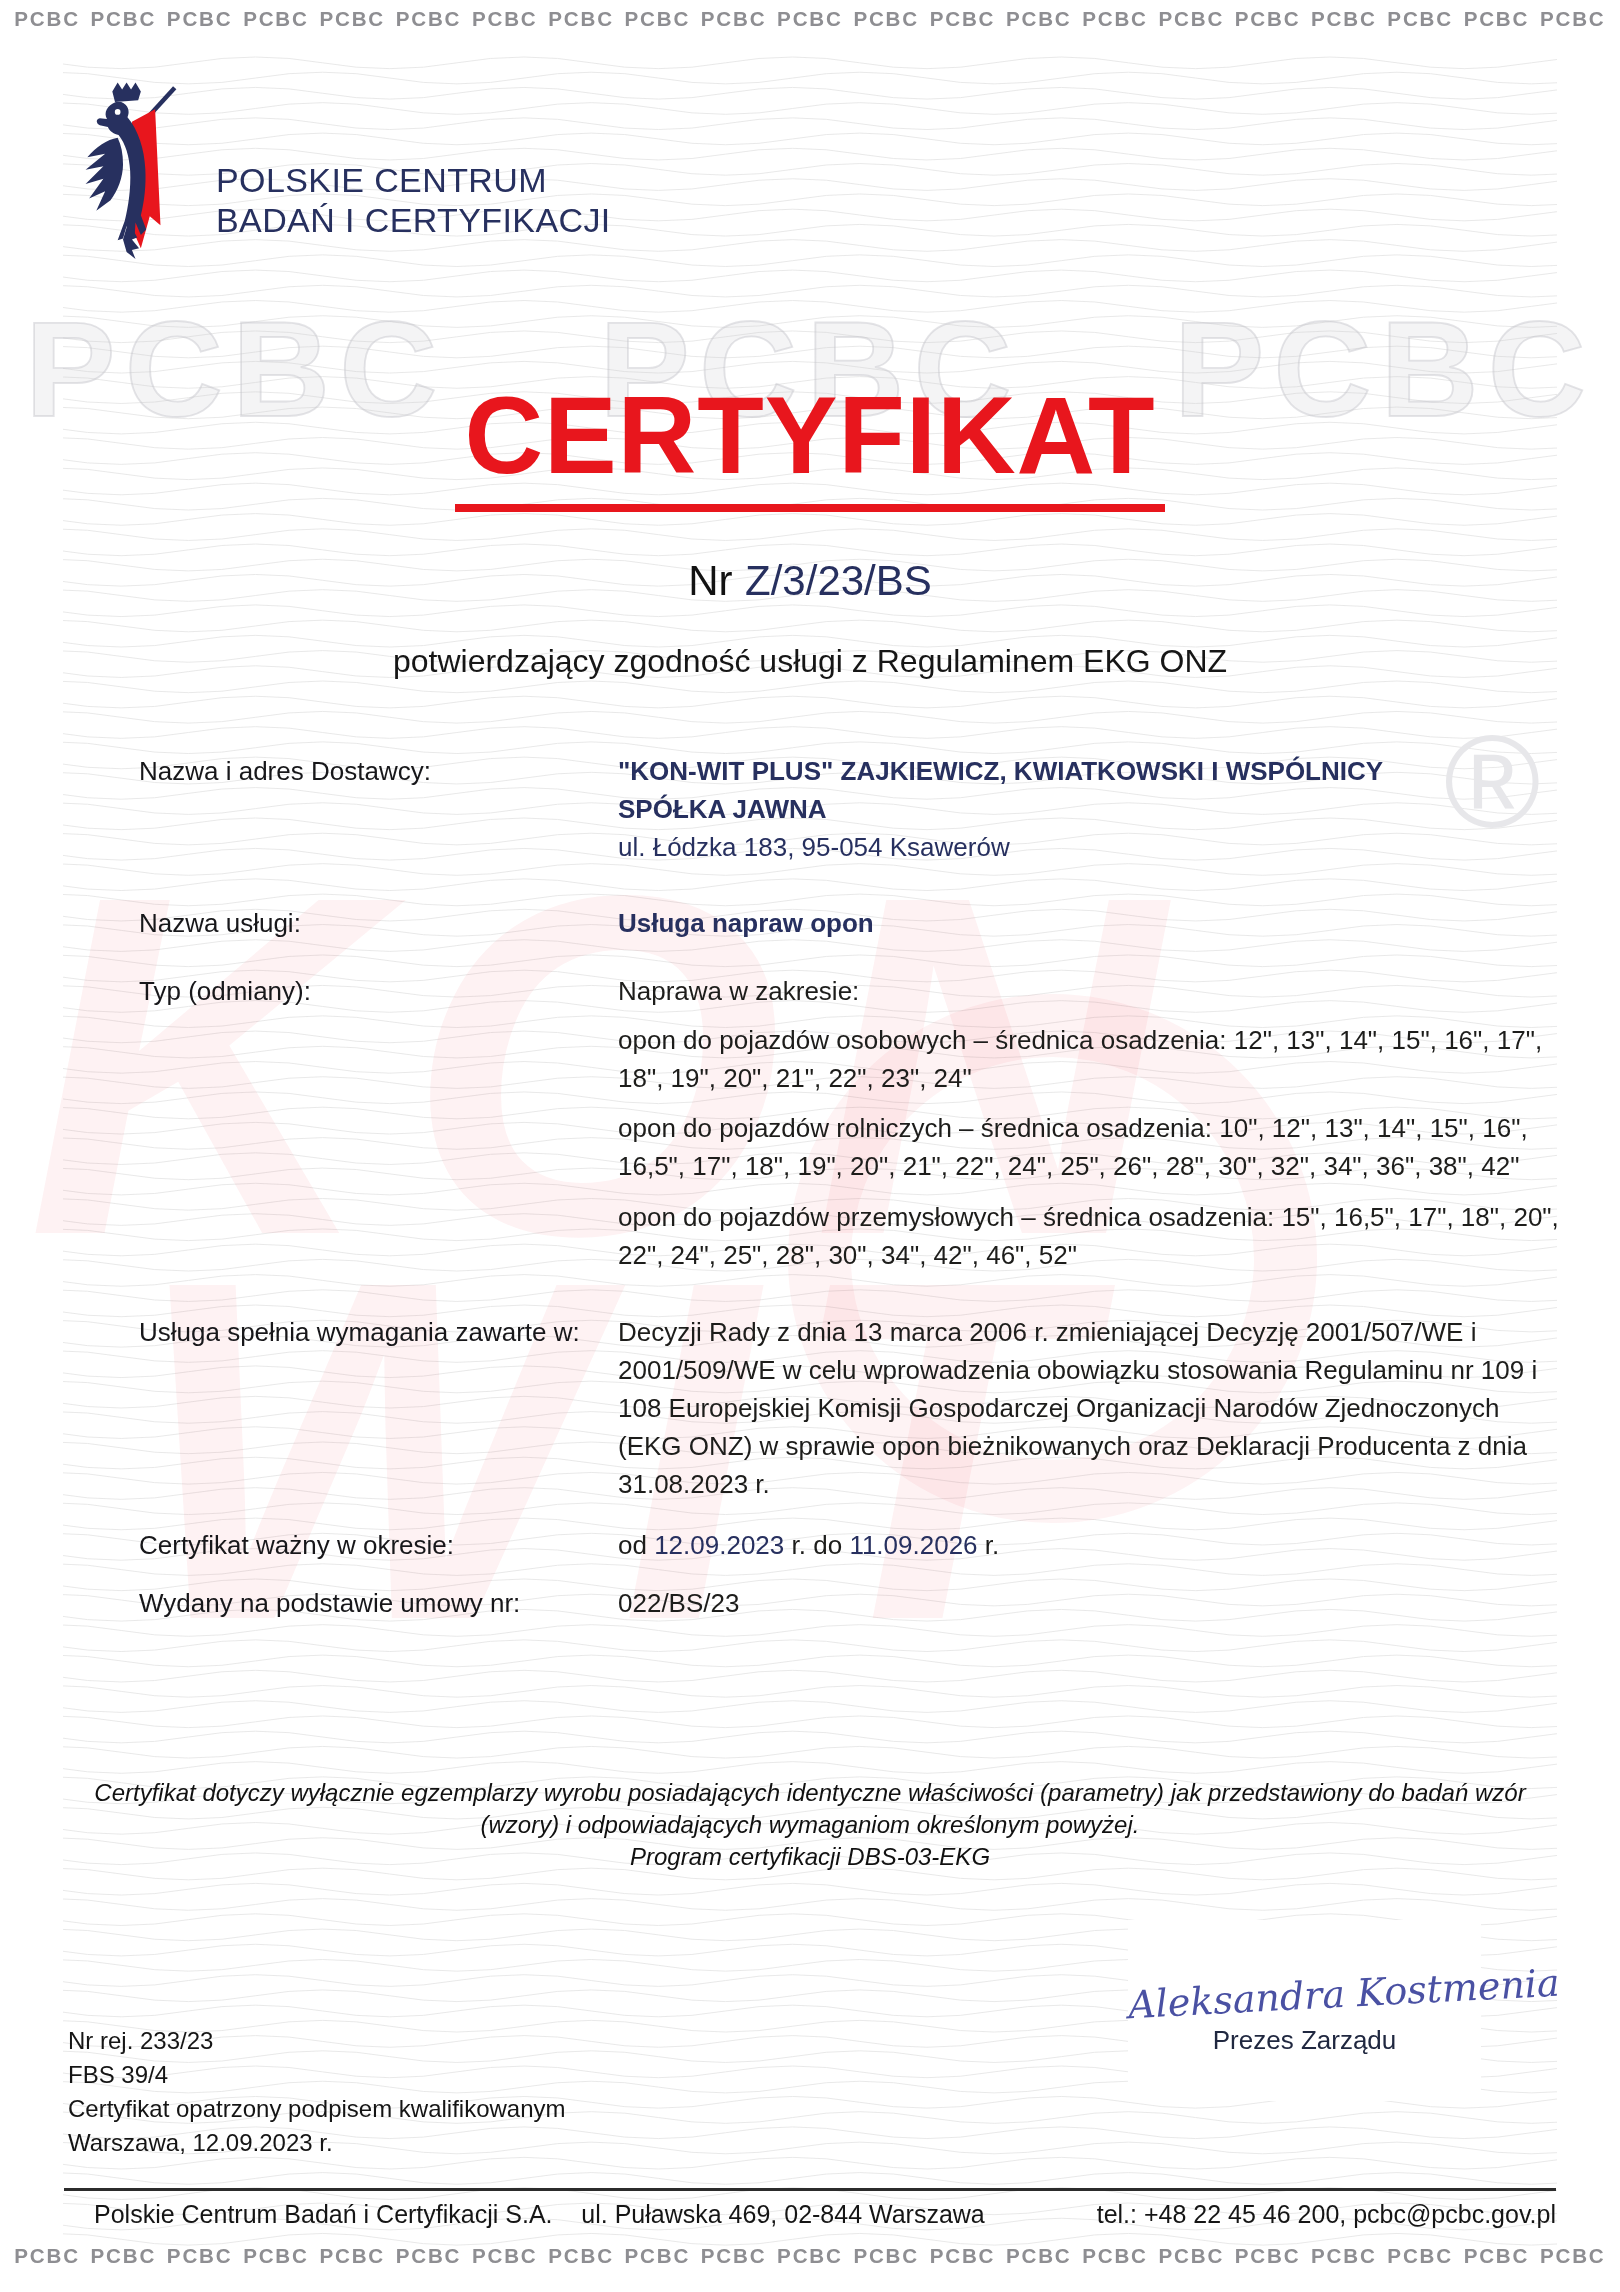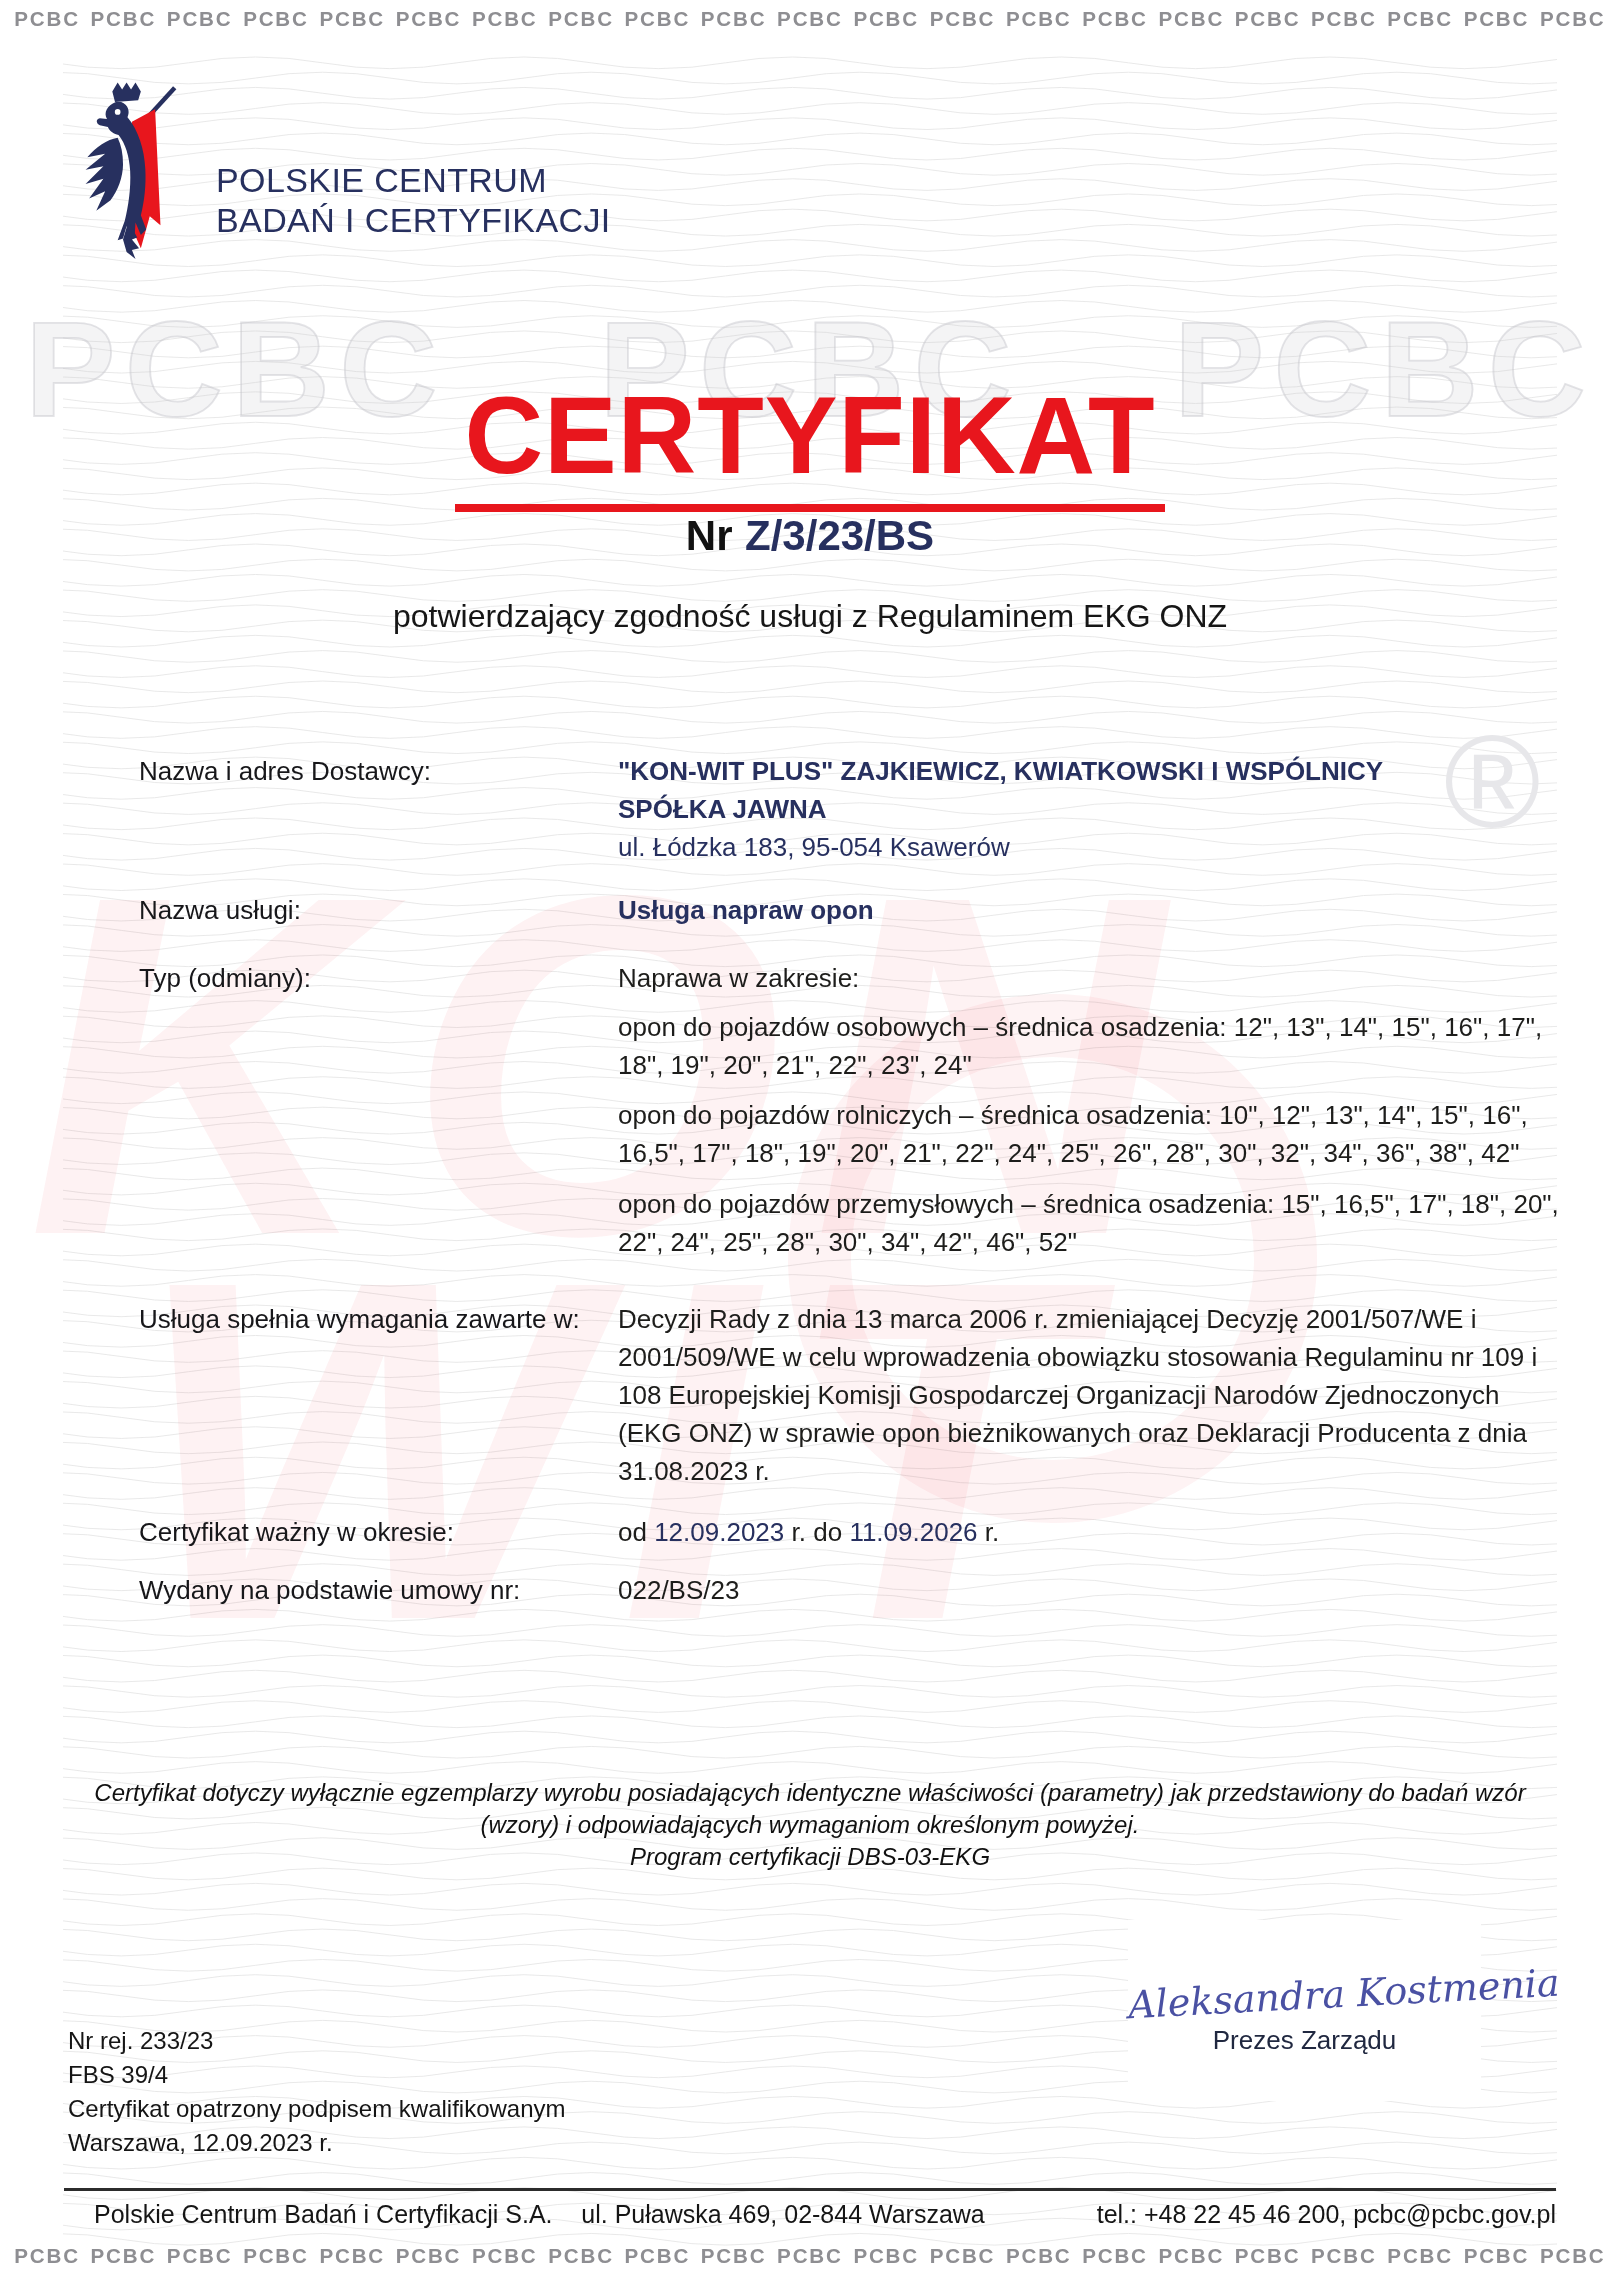--- a/index.html
+++ b/index.html
@@ -28,31 +28,31 @@
     border:63px solid rgba(228,26,31,0.05);z-index:0}
   .reg-mark{position:absolute;top:716px;left:1444px;font-size:131px;line-height:1;
     color:#e7e7ea;z-index:1;font-weight:400}
   
   .logo{position:absolute;top:82px;left:82px;display:flex;align-items:center;z-index:2}
   .logo-text{margin-left:27px;margin-top:30px;color:#27305f;font-size:34px;line-height:40px;letter-spacing:0.4px}
   
   .title-area{position:absolute;top:380px;left:0;right:0;text-align:center;z-index:2}
   .title{display:inline-block;font-size:109px;font-weight:800;color:#e8161d;letter-spacing:0.9px;
     line-height:1.02;border-bottom:8px solid #e8161d;padding:0 9px 12.5px}
-  .cert-number{font-size:42px;font-weight:700;color:#121212}
+  .cert-number{margin-top:45px;font-size:42px;font-weight:400;color:#121212}
   .cert-number .num{color:#27305f;margin-left:12.5px}
   .subtitle{margin-top:38px;font-size:32px;color:#161616}
   
   .fields{position:absolute;top:752px;left:139px;right:59px;z-index:2;font-size:26px;line-height:38px}
   .row{display:flex}
   .row .label{width:479px;flex:0 0 479px;color:#17171a}
   .row .value{flex:1;min-width:0}
   .navy{color:#27305f}
   .bold{font-weight:700}
-  .row-supplier{margin-bottom:25px}
+  .row-supplier{margin-bottom:38px}
   .row-service{margin-bottom:30px}
   .row-type{margin-bottom:39px}
   .type-items .item{margin-top:12.5px}
   .type-items .item:first-child{margin-top:10.7px}
   .row-req{margin-bottom:23px}
   .row-validity{margin-bottom:20px}
   .validity-value .date{color:#27305f}
   
   .disclaimer{position:absolute;top:1777px;left:63px;right:63px;text-align:center;font-style:italic;
     font-size:24px;line-height:32px;z-index:2;color:#111}

